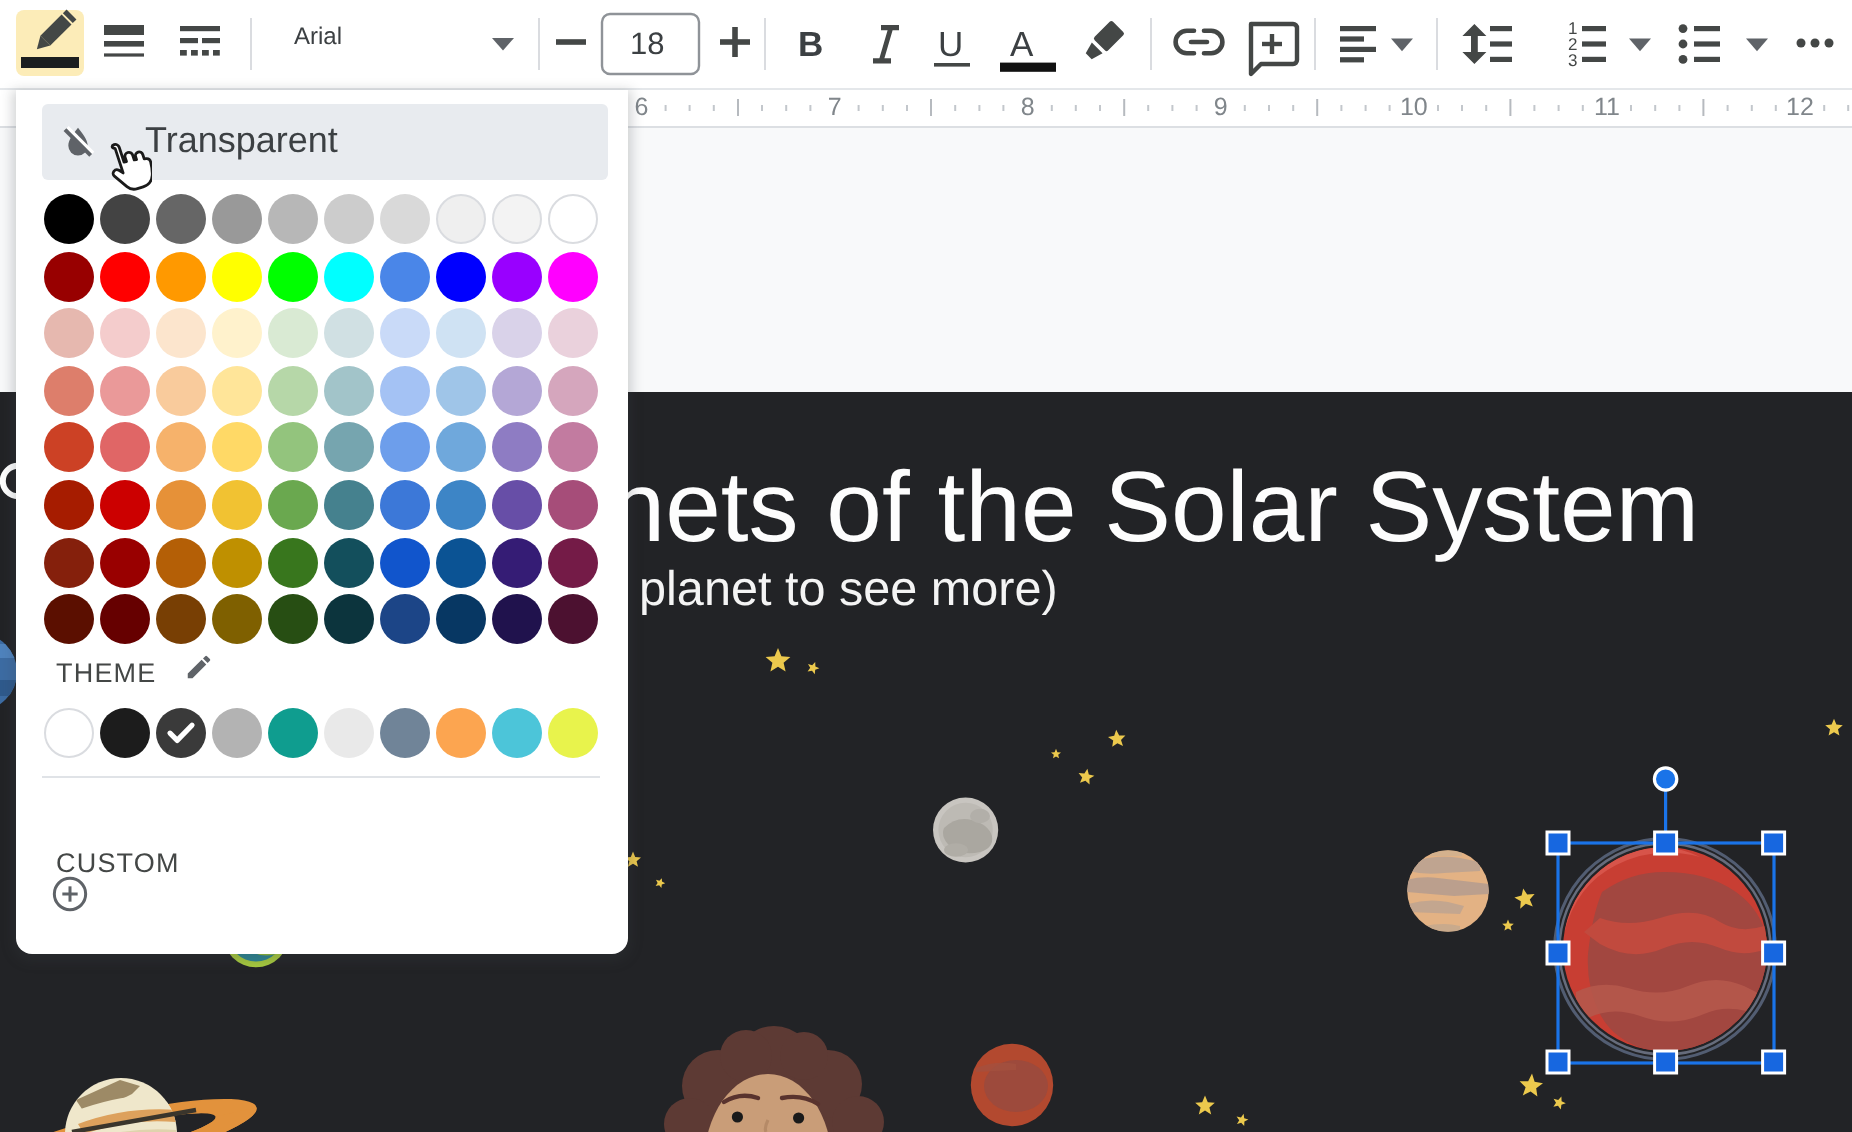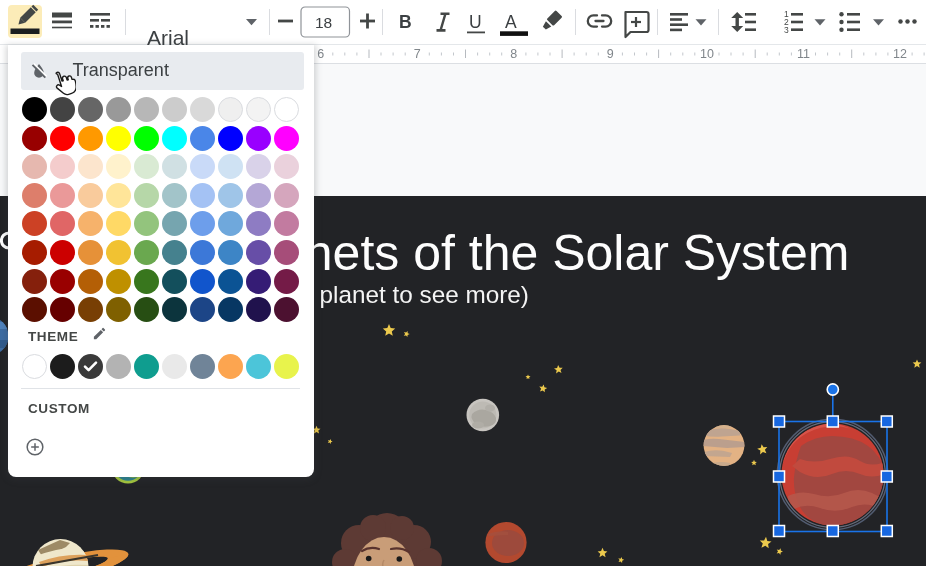--- a/index.html
+++ b/index.html
@@ -4,21 +4,21 @@
 #toolbar{position:absolute;left:0;top:0;width:926px;height:44px;background:#fff;border-bottom:1px solid #e4e7ea;}
 .sep{position:absolute;top:9px;width:1px;height:26px;background:#dadce0;}
 .tbtxt{position:absolute;color:#3c4043;}
 #ruler{position:absolute;left:0;top:45px;width:926px;height:18px;background:#fff;border-bottom:1px solid #dcdfe3;}
 #work{position:absolute;left:0;top:64px;width:926px;height:132px;background:#f8f9fa;}
 #slide{position:absolute;left:0;top:196px;width:926px;height:370px;background:#222326;}
 #panel{position:absolute;left:7.5px;top:45px;width:306px;height:432px;background:#fff;border-radius:0 0 8px 8px;box-shadow:0 2px 6px 2px rgba(60,64,67,.22);}
 .sw{position:absolute;width:25px;height:25px;border-radius:50%;box-sizing:border-box;}
 #trow{position:absolute;left:13.5px;top:6.5px;width:283px;height:38px;background:#e8ebef;border-radius:3px;}
 #tlabel{position:absolute;left:65px;top:15px;font-size:18px;color:#3c4043;}
-.plabel{position:absolute;left:20.5px;font-size:13.5px;font-weight:700;letter-spacing:.6px;color:#444746;}
+.plabel{position:absolute;left:20.5px;font-size:13.5px;font-weight:400;letter-spacing:.6px;color:#444746;}
 </style></head>
 <body>
 
 <div id="slide"></div>
 <svg style="position:absolute;left:0;top:196px" width="926" height="370" viewBox="0 196 926 370">
   <defs>
     <clipPath id="cpVenus">
         <circle cx="724" cy="445.5" r="20.4"></circle>
       </clipPath>
     <clipPath id="cpMars">
@@ -313,41 +313,41 @@
       <circle cx="907.5" cy="21.5" r="2.25"></circle>
       <circle cx="914.5" cy="21.5" r="2.25"></circle>
   </g>
 </svg>
 <div class="sep" style="left:125px"></div>
 <div class="sep" style="left:269px"></div>
 <div class="sep" style="left:382px"></div>
 <div class="sep" style="left:575px"></div>
 <div class="sep" style="left:657px"></div>
 <div class="sep" style="left:718px"></div>
-<div class="tbtxt" style="left:147px;top:26px;font-size:21px;">Arial</div>
+<div class="tbtxt" style="left:147px;top:11px;font-size:12px;">Arial</div>
 <div class="tbtxt" style="left:315px;top:13.5px;font-size:15.5px;">18</div>
 <div class="tbtxt" style="left:399px;top:12px;font-size:17.5px;font-weight:bold;">B</div>
 
 <div class="tbtxt" style="left:469px;top:12px;font-size:17.5px;">U</div>
 <div class="tbtxt" style="left:505px;top:12px;font-size:17.5px;">A</div>
 
 <div id="panel">
   <div id="trow"></div>
   <div id="tlabel">Transparent</div>
   <svg style="position:absolute;left:21.5px;top:15.5px" width="20" height="20" viewBox="0 0 24 24" fill="#5f6368">
     <path d="M12 3.5 c2.8 3.7 5.8 7.2 5.8 10.8 a5.8 5.8 0 0 1 -11.6 0 C6.2 10.7 9.2 7.2 12 3.5 z"></path>
     <line x1="5.6" y1="3.2" x2="21" y2="18.6" stroke="#fff" stroke-width="2.2"></line>
     <line x1="4.2" y1="4.6" x2="19.6" y2="20" stroke="#5f6368" stroke-width="2.4"></line>
   </svg>
   <div class="plabel" style="top:283.5px">THEME</div>
   <svg style="position:absolute;left:84px;top:280.5px" width="15" height="15" viewBox="0 0 24 24" fill="#5f6368">
     <path d="M3 17.2 V21 h3.8 L17.8 9.9 l-3.7-3.7 L3 17.2 z M20.7 7 a1 1 0 0 0 0-1.4 L18.4 3.3 a1 1 0 0 0 -1.4 0 l-1.8 1.8 3.7 3.7 L20.7 7 z"></path>
   </svg>
   <div style="position:absolute;left:13.5px;top:343px;width:279px;border-top:1px solid #e0e3e7;"></div>
-  <div class="plabel" style="top:356px">CUSTOM</div>
+  <div class="plabel" style="top:379px">CUSTOM</div>
   <svg style="position:absolute;left:17px;top:391.5px" width="20" height="20" viewBox="0 0 24 24">
     <circle cx="12" cy="12" r="9.4" fill="none" stroke="#5f6368" stroke-width="1.8"></circle>
     <line x1="12" y1="7.4" x2="12" y2="16.6" stroke="#5f6368" stroke-width="1.8"></line>
     <line x1="7.4" y1="12" x2="16.6" y2="12" stroke="#5f6368" stroke-width="1.8"></line>
   </svg>
   <div class="sw" style="left:14.0px;top:52.0px;background:#000000;"></div>
 <div class="sw" style="left:42.0px;top:52.0px;background:#434343;"></div>
 <div class="sw" style="left:70.0px;top:52.0px;background:#666666;"></div>
 <div class="sw" style="left:98.0px;top:52.0px;background:#999999;"></div>
 <div class="sw" style="left:126.0px;top:52.0px;background:#b7b7b7;"></div>

